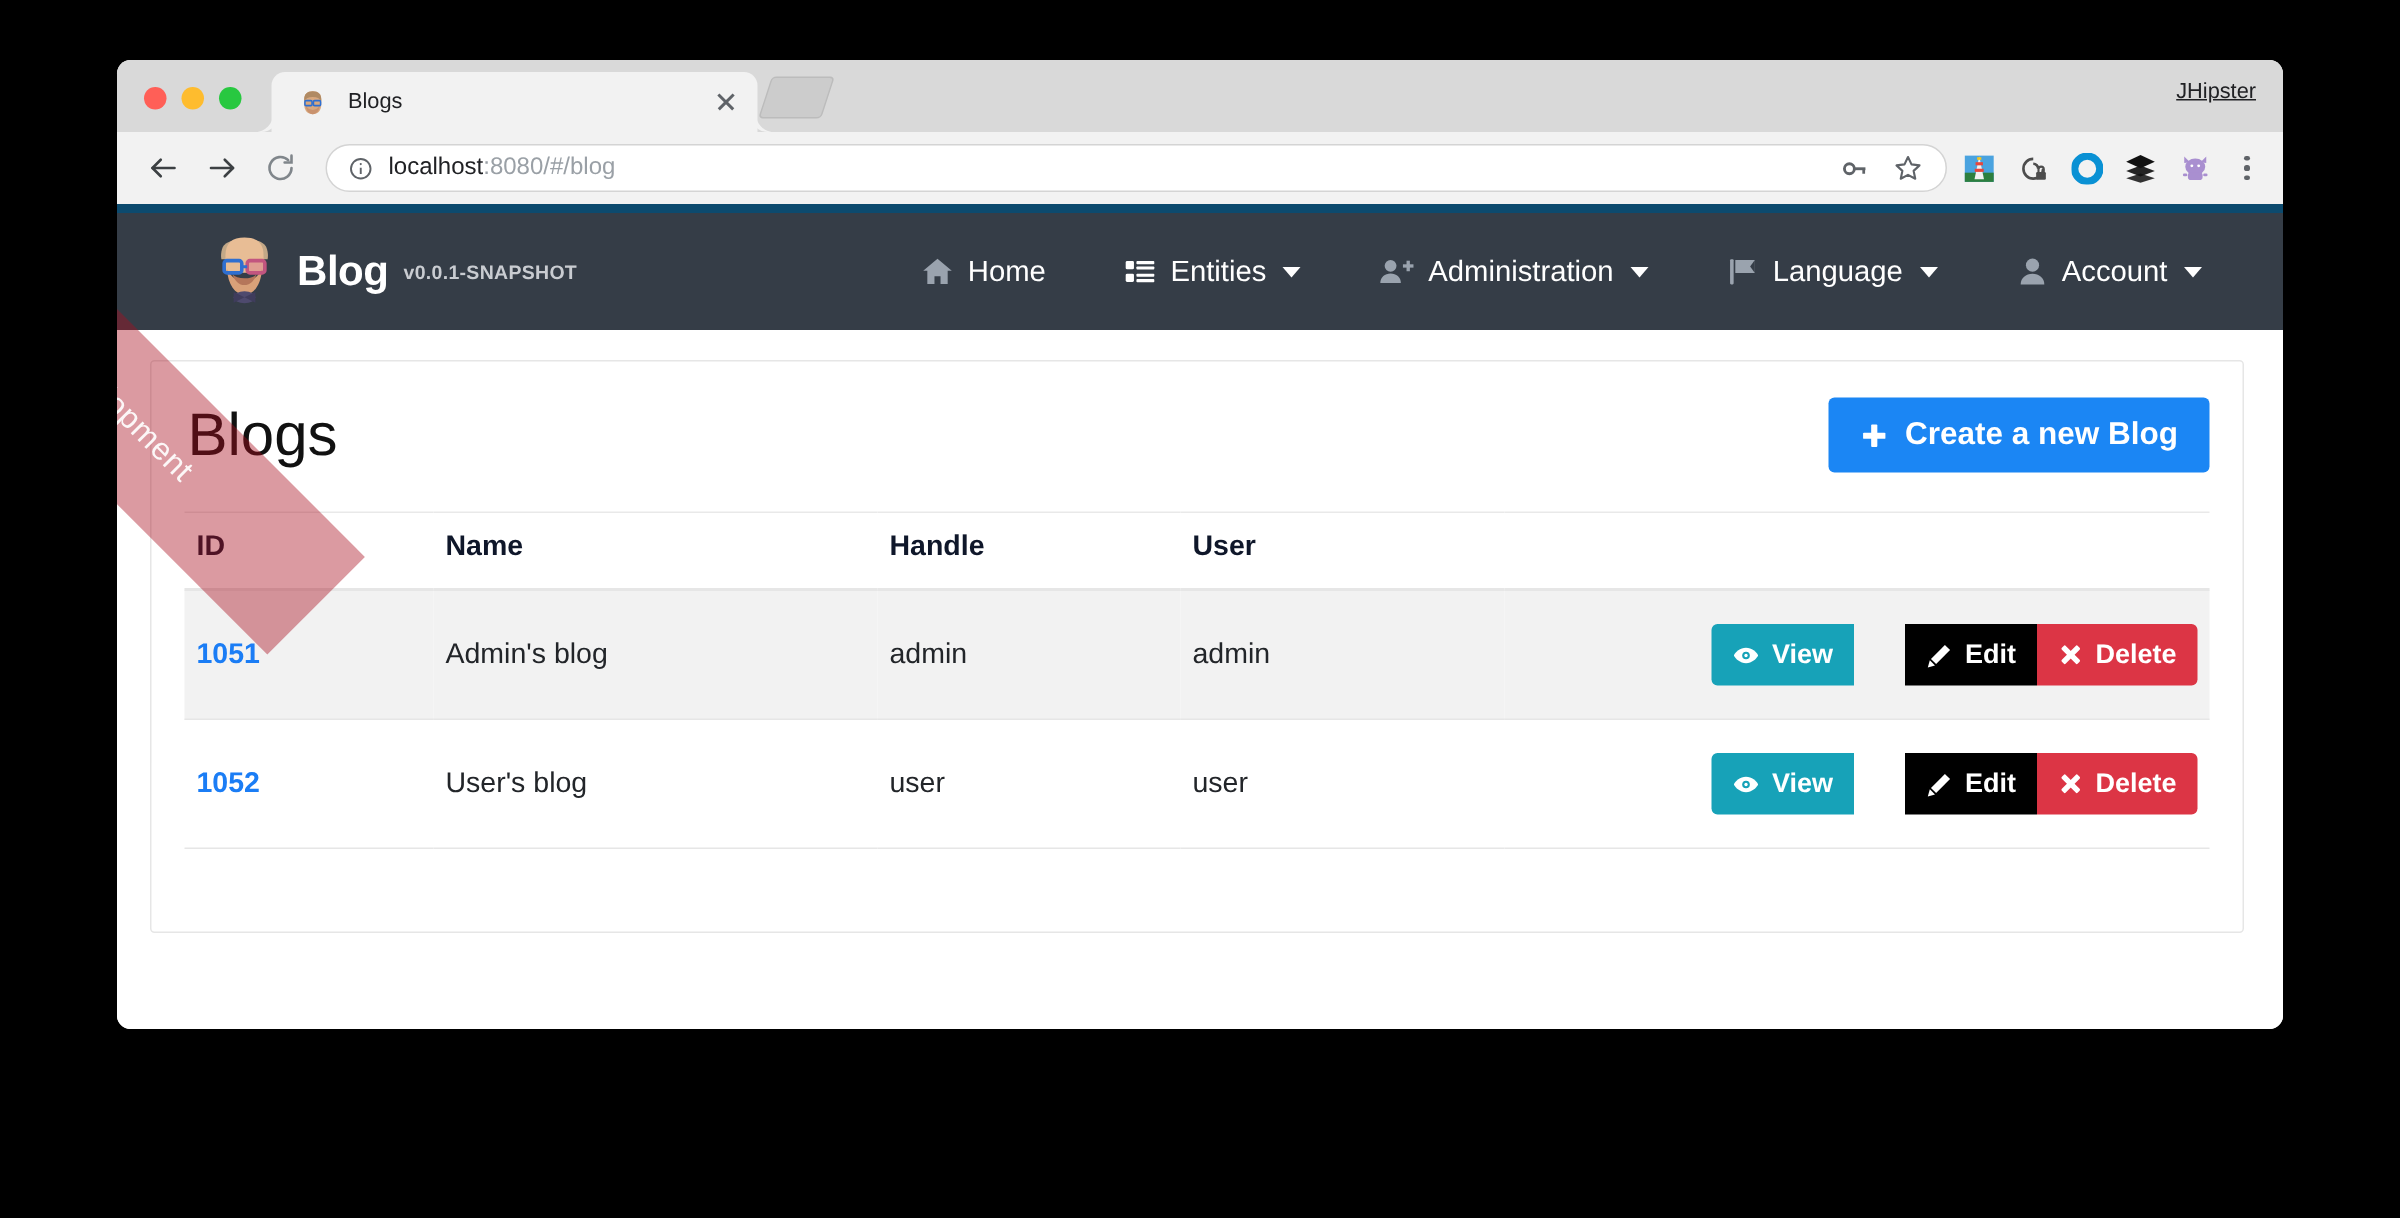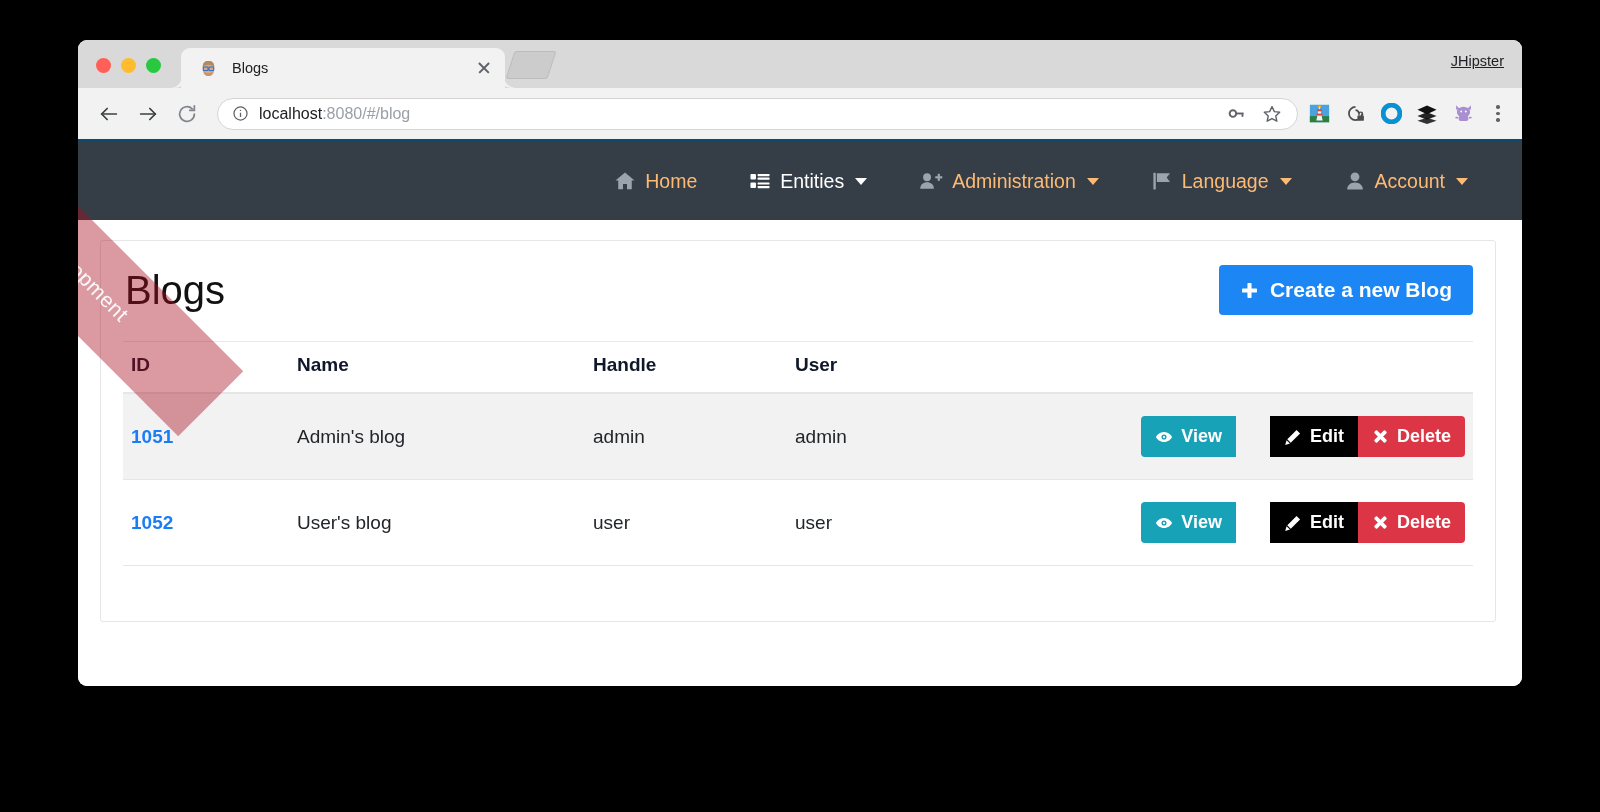--- a/index.html
+++ b/index.html
@@ -121,21 +121,21 @@
     text-decoration: underline;
   }
 
   
   .toolbar {
     height: 54px;
     background: #f2f2f2;
     display: flex;
     align-items: center;
     padding: 0 14px;
-    border-bottom: 3px solid #0c4a6e;
+    border-bottom: 6px solid #0c4a6e;
     box-sizing: border-box;
   }
   .nav-btn {
     width: 34px; height: 34px;
     margin-right: 5px;
     display: flex; align-items: center; justify-content: center;
     flex: 0 0 auto;
   }
   .omnibox {
     flex: 1 1 auto;
@@ -204,21 +204,21 @@
   .nav-links {
     flex: 1 1 auto;
     display: flex;
     align-items: center;
     justify-content: flex-end;
     gap: 0;
   }
   .nav-item {
     display: flex;
     align-items: center;
-    color: #fdba74;
+    color: #ffffff;
     font-size: 19.5px;
     padding: 0 26px;
     white-space: nowrap;
   }
   .nav-item.active { color: #ffffff; font-weight: 500; }
   .nav-item .nav-ico { margin-right: 9px; display: flex; align-items: center; }
   .caret {
     width: 0; height: 0;
     border-left: 6.5px solid transparent;
     border-right: 6.5px solid transparent;
@@ -478,20 +478,38 @@
     </div>
   </div>
 
   <div class="viewport">
 
     <div class="ribbon">
       <span>Development</span>
     </div>
 
     <div class="navbar">
+      <div class="brand">
+        <span class="brand-logo">
+          <svg viewBox="0 0 64 64" width="58" height="58">
+            <path d="M16 14c4-8 28-8 32 0 2 5 1 9 1 9l-34 0s-1-4 1-9z" fill="#c3a887"></path>
+            <path d="M18 20c0-9 5-13 14-13s14 4 14 13v8c0 3-1 5-2 5l-24 0c-1 0-2-2-2-5z" fill="#e8bd95"></path>
+            <path d="M19 30c1 12 6 19 13 19s12-7 13-19c-3 6-7 9-13 9s-10-3-13-9z" fill="#d9a179"></path>
+            <path d="M23 34c2 5 5 8 9 8s7-3 9-8c-2 2-5 3-9 3s-7-1-9-3z" fill="#b5765a"></path>
+            <rect x="17" y="24" width="13" height="9" rx="2" fill="none" stroke="#2f6fd0" stroke-width="2.6"></rect>
+            <rect x="34" y="24" width="13" height="9" rx="2" fill="#d2628d" fill-opacity="0.35" stroke="#c2557f" stroke-width="2.6"></rect>
+            <rect x="30" y="27.4" width="4" height="2.2" fill="#2f6fd0"></rect>
+            <ellipse cx="32" cy="51" rx="8" ry="4.4" fill="#4e4a6e"></ellipse>
+            <polygon points="32,51 24,47 24,55" fill="#3f3c5c"></polygon>
+            <polygon points="32,51 40,47 40,55" fill="#3f3c5c"></polygon>
+          </svg>
+        </span>
+        <span class="brand-title">Blog</span>
+        <span class="brand-version">v0.0.1-SNAPSHOT</span>
+      </div>
 
       <div class="nav-links">
 
         <div class="nav-item">
           <span class="nav-ico">
             <svg width="22" height="22" viewBox="0 0 24 24" fill="#9aa3ae">
               <path d="M12 2.8 1.6 11.4h3V21h5.2v-5.6h4.4V21H19.4v-9.6h3z"></path>
             </svg>
           </span>
           <span>Home</span>

